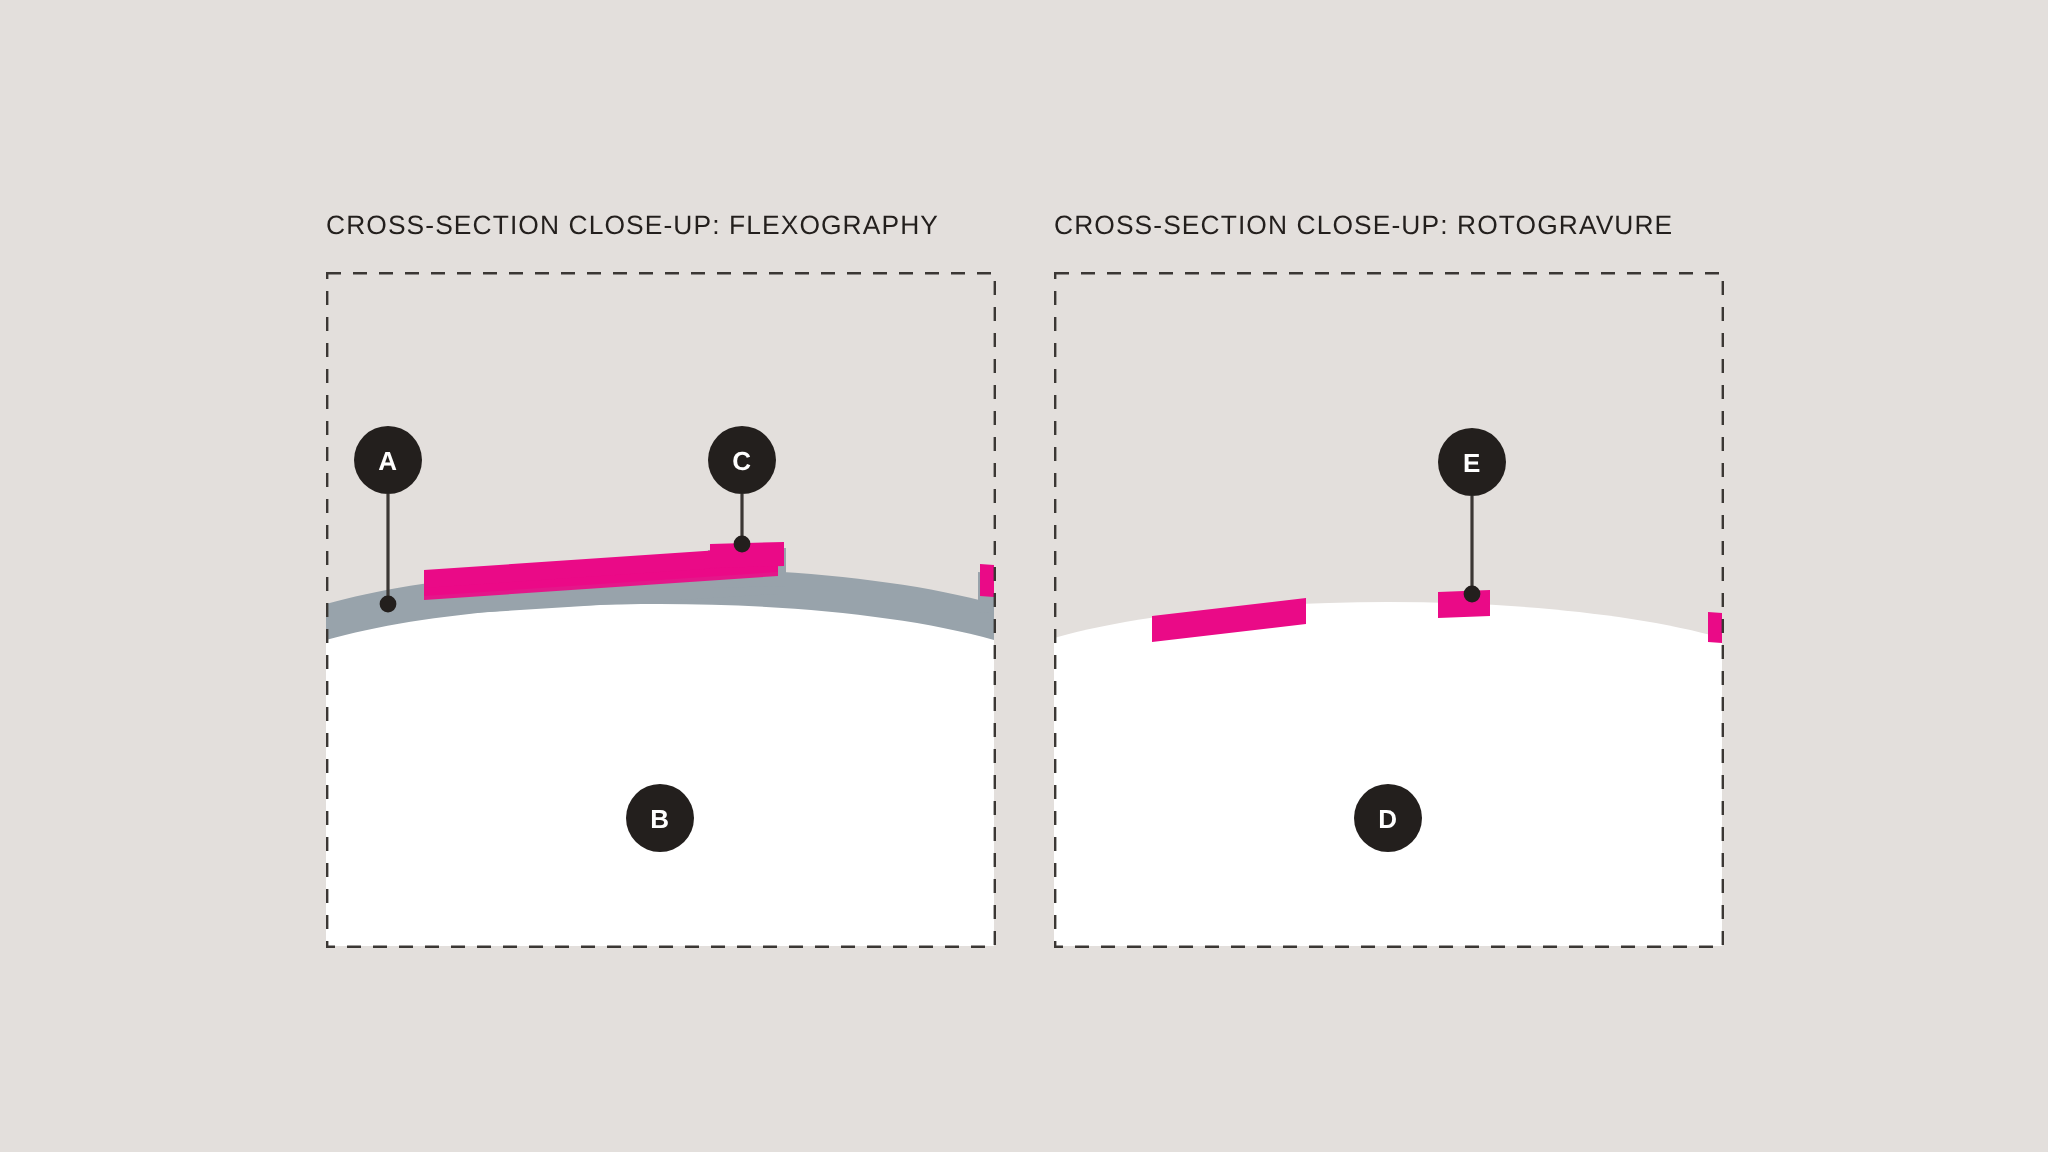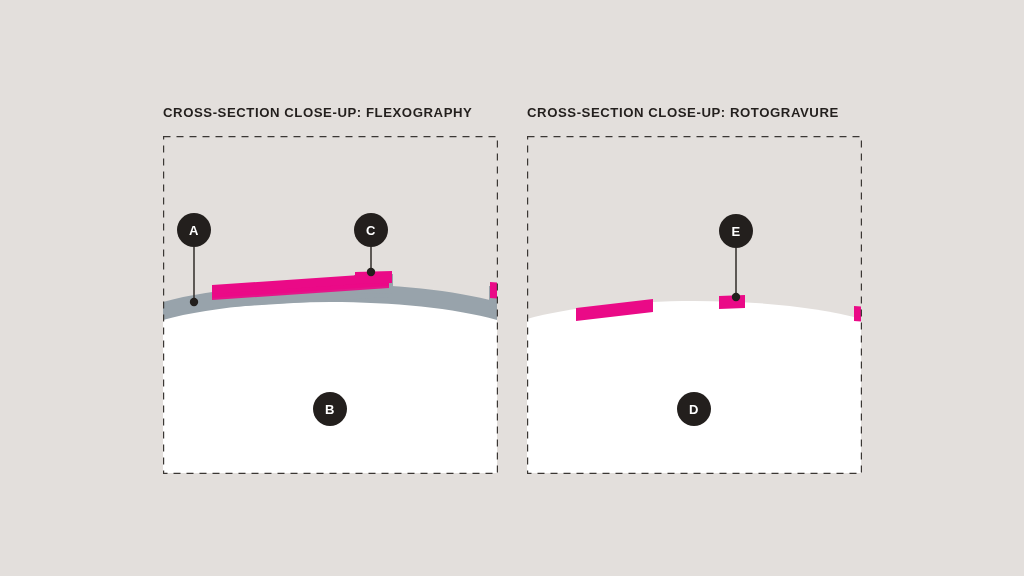--- a/index.html
+++ b/index.html
@@ -20,21 +20,21 @@
     left: 0; top: 0;
     width: 1024px;
     height: 576px;
   }
   .panel {
     position: absolute;
   }
   .panel-title {
     position: absolute;
     font-family: "Liberation Sans", sans-serif;
-    font-weight: bold;
+    font-weight: normal;
     font-size: 13.2px;
     letter-spacing: 0.55px;
     color: #231f1d;
     white-space: nowrap;
     text-transform: uppercase;
   }
   .panel-figure {
     position: absolute;
   }
   .panel-figure svg {

